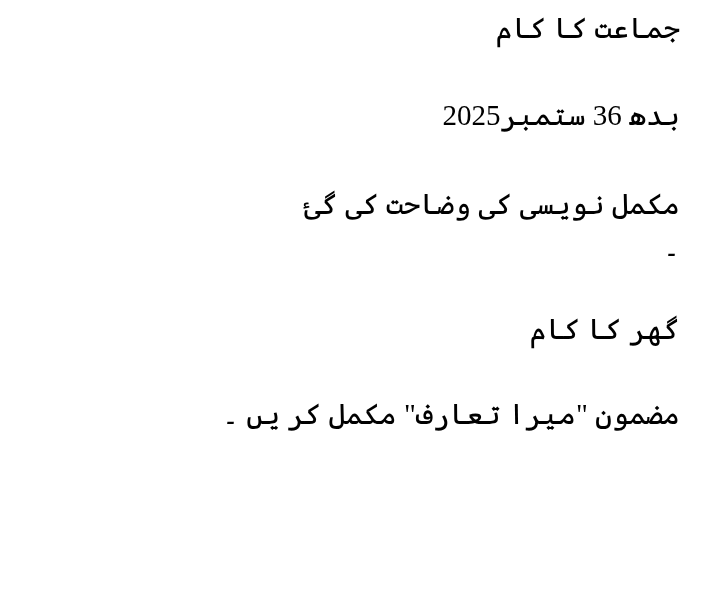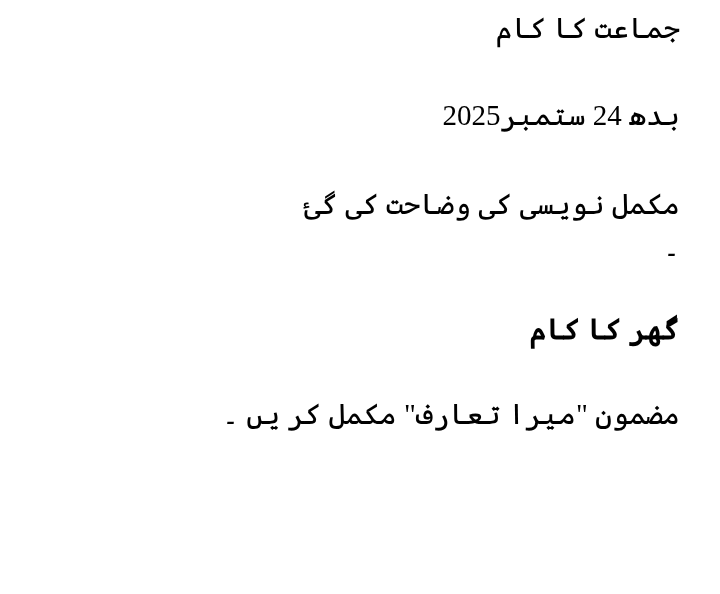--- a/index.html
+++ b/index.html
@@ -38,38 +38,37 @@
     unicode-bidi: plaintext;
   }
   .line.tight {
     margin-bottom: 0;
   }
   .line.dash-line {
     margin-bottom: 42px;
   }
   .line.heading-home {
     margin-bottom: 44px;
-    font-weight: bold;
   }
   .line.date-line {
     margin-bottom: 48px;
   }
   .line.title-line {
     margin-bottom: 46px;
   }
 </style>
 </head>
 <body>
 
 <div class="slide">
   <div class="content-block">
 
     <p class="line title-line">جماعت کا کام</p>
 
-    <p class="line date-line">بدھ 24 ستمبر2025</p>
+    <p class="line date-line">بدھ 36 ستمبر2025</p>
 
     <p class="line tight">مکمل نویسی کی وضاحت کی گئ</p>
 
     <p class="line dash-line">۔</p>
 
     <p class="line heading-home">گھر کا کام</p>
 
     <p class="line">مضمون "میرا تعارف" مکمل کر یں ۔</p>
 
   </div>

